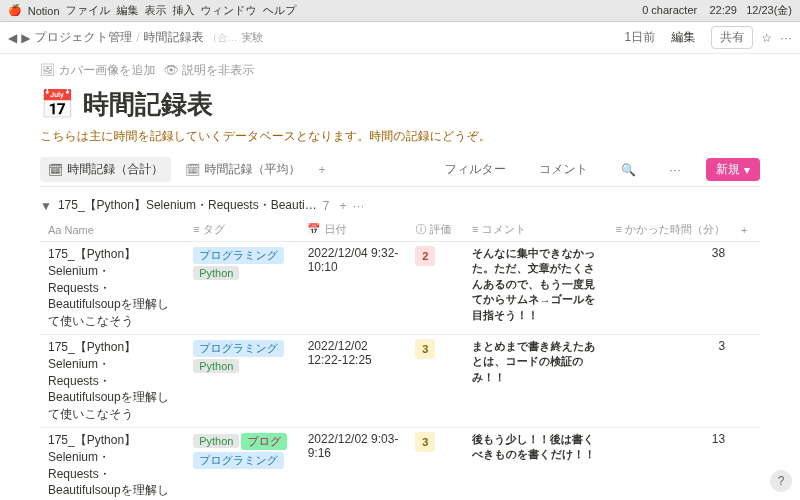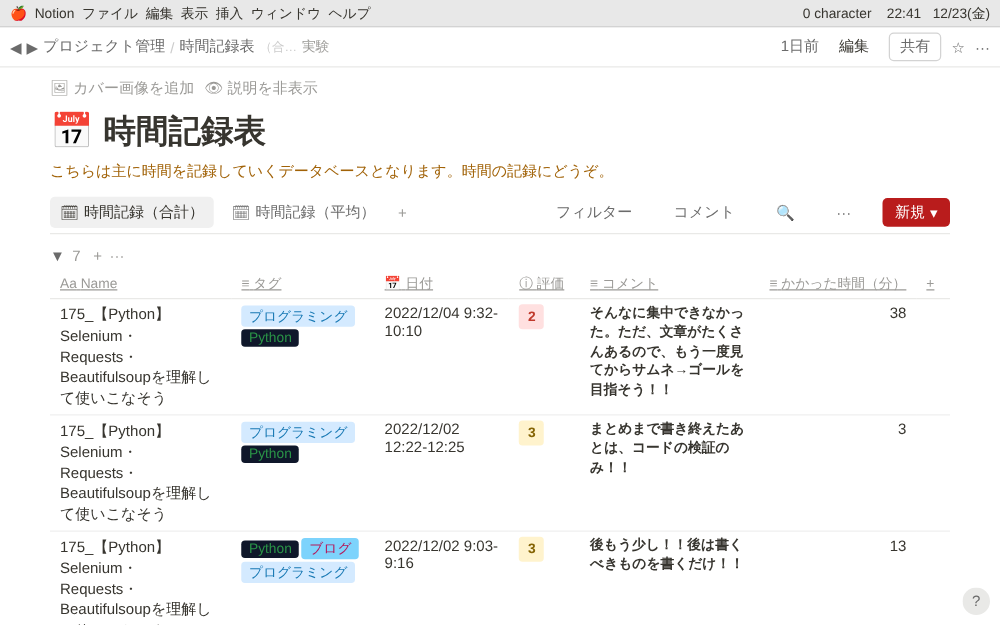--- a/index.html
+++ b/index.html
@@ -49,21 +49,21 @@
     }
     .share-btn {
       background: #fff;
       border: 1px solid #d3d3d3;
       border-radius: 4px;
       padding: 2px 8px;
       font-size: 12px;
       cursor: pointer;
     }
     .new-btn {
-      background: #b91c1c;
+      background: #ec4899;
       color: #fff;
       border: none;
       border-radius: 4px;
       padding: 3px 10px;
       font-size: 12px;
       cursor: pointer;
       display: flex;
       align-items: center;
       gap: 4px;
     }
@@ -167,21 +167,20 @@
       font-size: 12px;
     }
     .db-table th {
       text-align: left;
       padding: 4px 8px;
       color: #9b9a97;
       font-weight: 500;
       border-bottom: 1px solid #e9e9e7;
       white-space: nowrap;
       font-size: 11px;
-      text-decoration: underline;
     }
     .db-table td {
       padding: 4px 8px;
       border-bottom: 1px solid #f0f0f0;
       vertical-align: top;
     }
 
     .col-name { width: 185px; }
     .col-tag { width: 150px; }
     .col-date { width: 130px; }
@@ -197,22 +196,22 @@
     }
 
     .tag {
       display: inline-block;
       padding: 1px 6px;
       border-radius: 3px;
       font-size: 11px;
       margin: 1px 2px 1px 0;
     }
     .tag-prog { background: #d4eaff; color: #1a7ab5; }
-    .tag-blog { background: #7dd3fc; color: #b5185a; }
-    .tag-python { background: #0f172a; color: #2a9447; }
+    .tag-blog { background: #86efac; color: #b5185a; }
+    .tag-python { background: #e5e5e5; color: #2a9447; }
 
     .eval-badge {
       display: inline-flex;
       align-items: center;
       justify-content: center;
       width: 20px;
       height: 20px;
       border-radius: 3px;
       background: #fff3cd;
       color: #856404;
@@ -259,21 +258,21 @@
     <span>ファイル</span>
     <span>編集</span>
     <span>表示</span>
     <span>挿入</span>
     <span>ウィンドウ</span>
     <span>ヘルプ</span>
   </div>
   <div class="menubar-time">
     <span>0 character</span>
     &nbsp;&nbsp;
-    <span>22:41</span>
+    <span>22:29</span>
     &nbsp;
     <span>12/23(金)</span>
   </div>
 </div>
 
 <div class="notion-topbar">
   <div class="notion-topbar-left">
     <span>◀</span>
     <span>▶</span>
     <span>プロジェクト管理</span>
@@ -322,20 +321,21 @@
       <span class="toolbar-action">···</span>
       <button class="new-btn">
         <span>新規</span>
         <span>▾</span>
       </button>
     </div>
   </div>
 
   <div class="group-header">
     <span class="group-toggle">▼</span>
+    <span class="group-title">175_【Python】Selenium・Requests・Beauti…</span>
     <span class="group-count">7</span>
     <span class="group-add">+</span>
     <span class="group-more">···</span>
   </div>
 
   <table class="db-table">
     <thead>
       <tr>
         <th class="col-name">
           <span>Aa</span>

